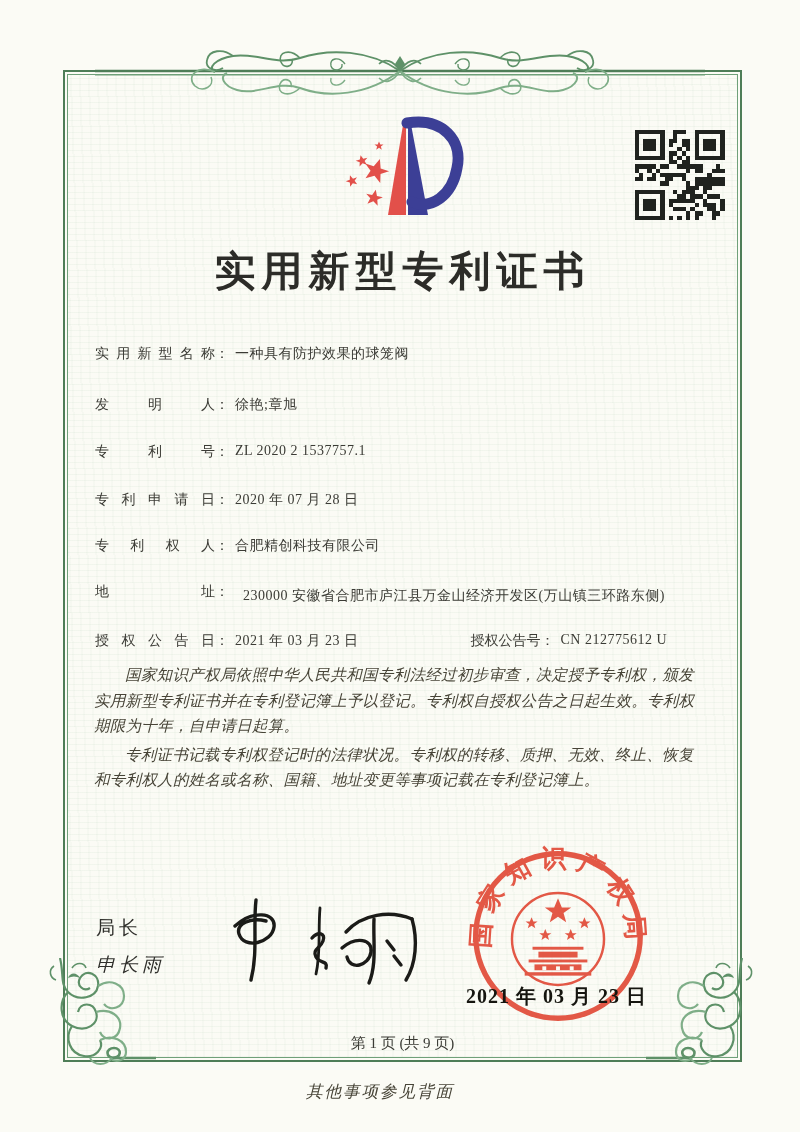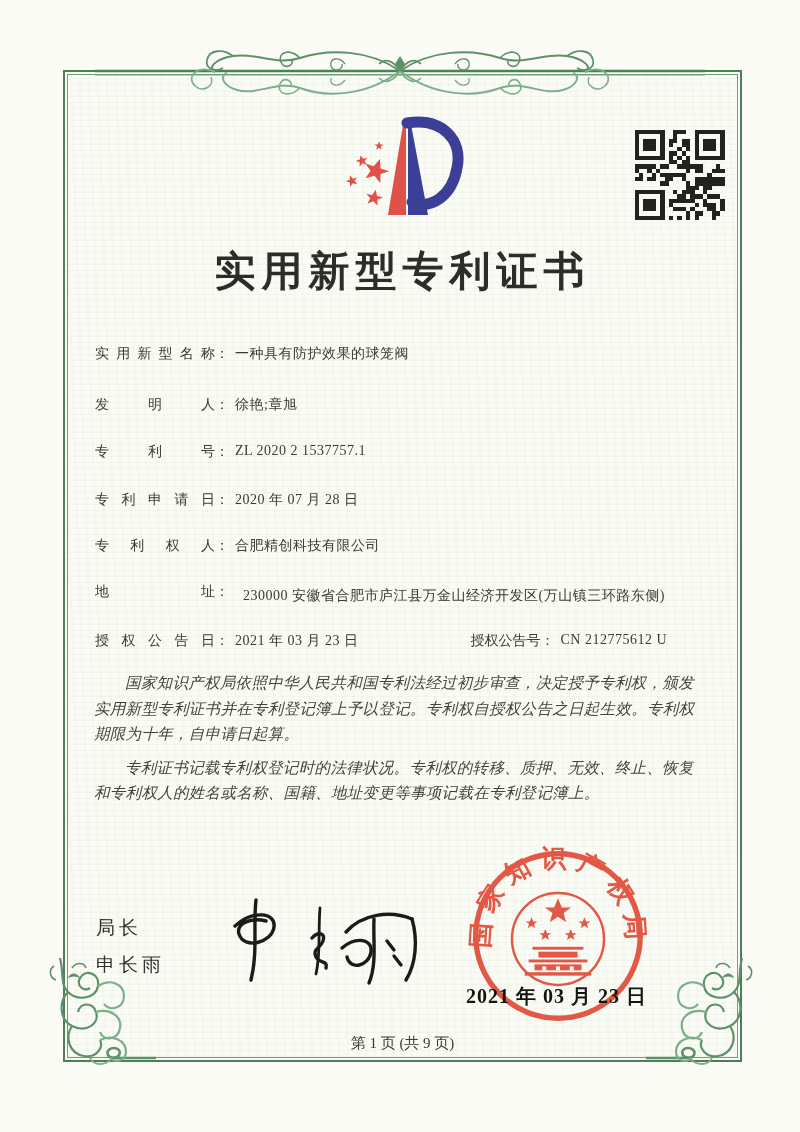--- a/index.html
+++ b/index.html
@@ -31,23 +31,23 @@
   }
   .frow{position:absolute;left:95px;font-size:14px;white-space:nowrap;color:#3b3b35;}
   .flabel{display:inline-block;width:120px;text-align:justify;text-align-last:justify;vertical-align:top;}
   .colon{display:inline-block;vertical-align:top;margin-right:6px;}
   .fvalue{display:inline-block;vertical-align:top;letter-spacing:0.5px;}
   .fvalue.wrap{white-space:normal;width:482px;line-height:25px;margin-left:8px;}
   .fvalue.v1{width:232px;}
   .flabel2{display:inline-block;vertical-align:top;}
   .paras{position:absolute;left:94px;top:662px;width:614px;font-size:15.5px;line-height:25.5px;
          font-style:italic;color:#474437;}
-  .paras p{margin:8px 0 3px 0;text-indent:2em;letter-spacing:0.3px;}
+  .paras p{margin:0 0 3px 0;text-indent:2em;letter-spacing:0.3px;}
   .signer-title{position:absolute;left:96px;top:915px;font-size:19px;letter-spacing:4px;color:#2f2f2b;}
-  .signer-name{position:absolute;left:96px;top:952px;font-size:19px;letter-spacing:4px;color:#2f2f2b;}
+  .signer-name{position:absolute;left:96px;top:952px;font-size:19px;letter-spacing:4px;color:#2f2f2b;font-style:italic;}
   .signature{position:absolute;left:222px;top:886px;width:205px;height:105px;}
   .seal{position:absolute;left:465px;top:843px;width:186px;height:186px;opacity:0.92;}
   .seal-date{position:absolute;left:466px;top:983px;font-size:20px;font-weight:bold;color:#15150f;
              letter-spacing:1px;white-space:nowrap;}
   .page-info{position:absolute;left:63px;top:1034px;width:679px;text-align:center;font-size:15px;color:#3b3b35;}
   .back-note{position:absolute;left:0;top:1081px;width:760px;text-align:center;font-size:16.5px;
              font-style:italic;letter-spacing:2px;color:#474437;}
   .top-flourish{position:absolute;left:95px;top:46px;width:610px;height:76px;}
   .corner-ornament{position:absolute;width:108px;height:112px;}
   .corner-ornament.br{left:646px;top:958px;}
@@ -427,14 +427,15 @@
         <rect x="-34" y="34" width="68" height="3.5"></rect>
         <rect x="-16" y="28" width="4" height="4" fill="#fbfbf5"></rect>
         <rect x="-2" y="28" width="4" height="4" fill="#fbfbf5"></rect>
         <rect x="12" y="28" width="4" height="4" fill="#fbfbf5"></rect>
       </g>
     </g>
   </svg>
   <div class="seal-date">2021 年 03 月 23 日</div>
 
   <div class="page-info">第 1 页 (共 9 页)</div>
+  <div class="back-note">其他事项参见背面</div>
 
 </div>
 
 </body></html>

